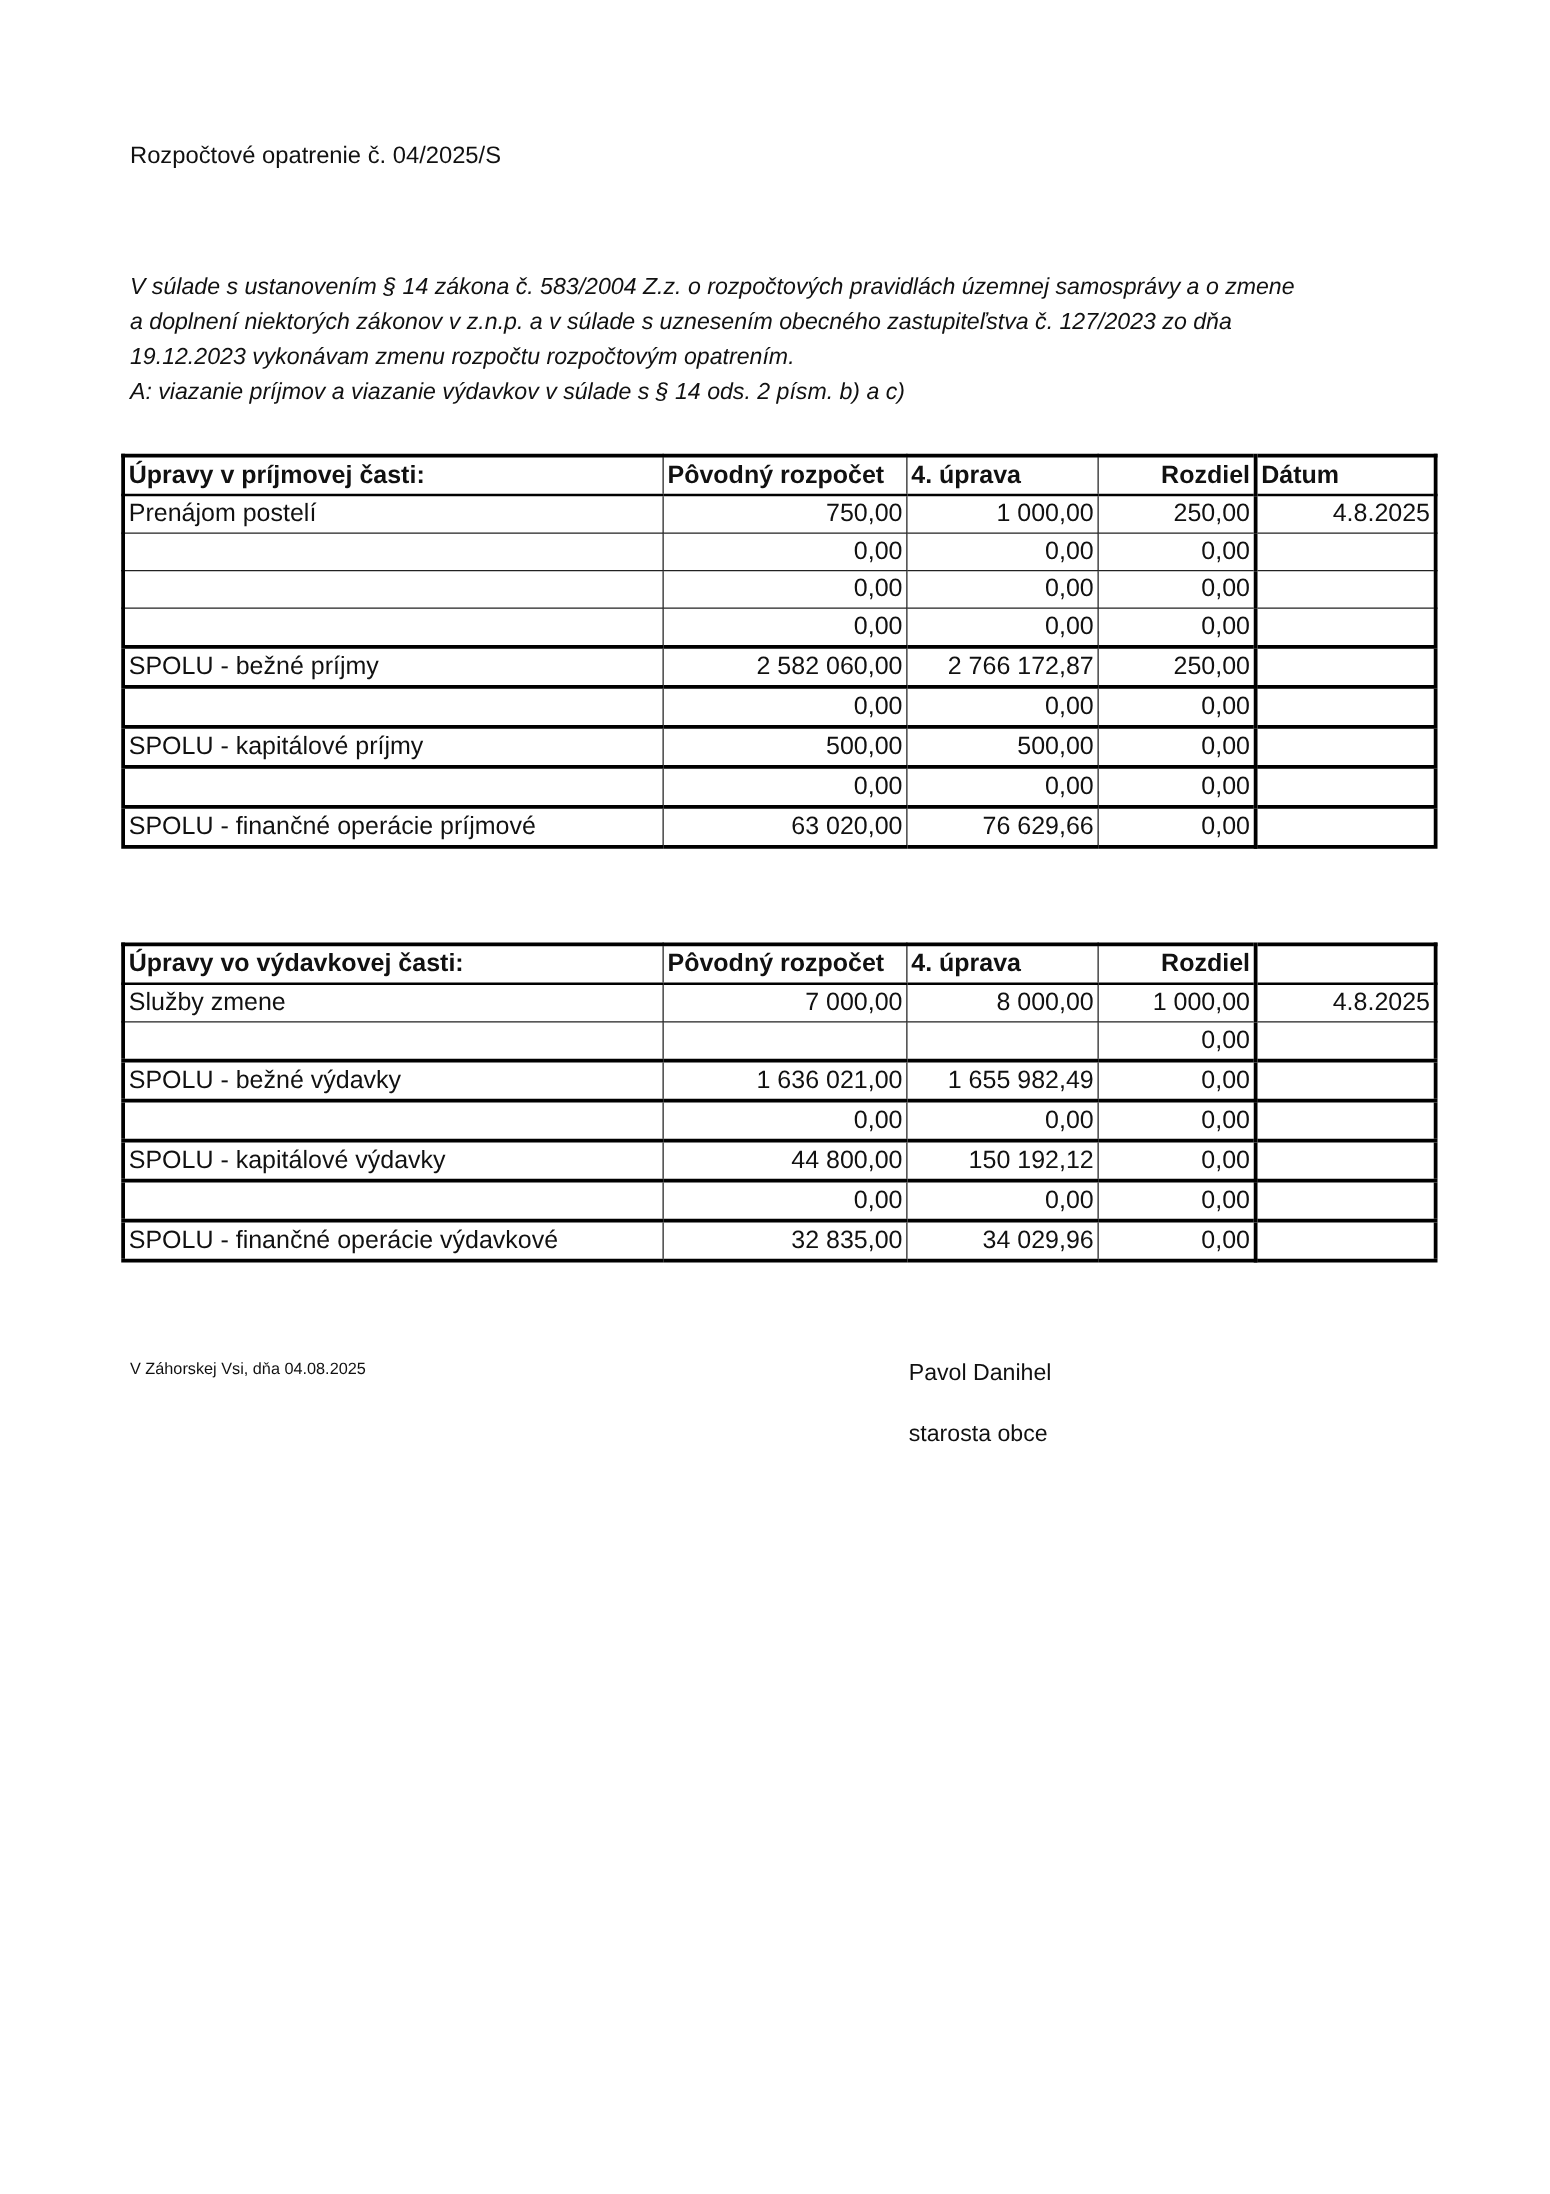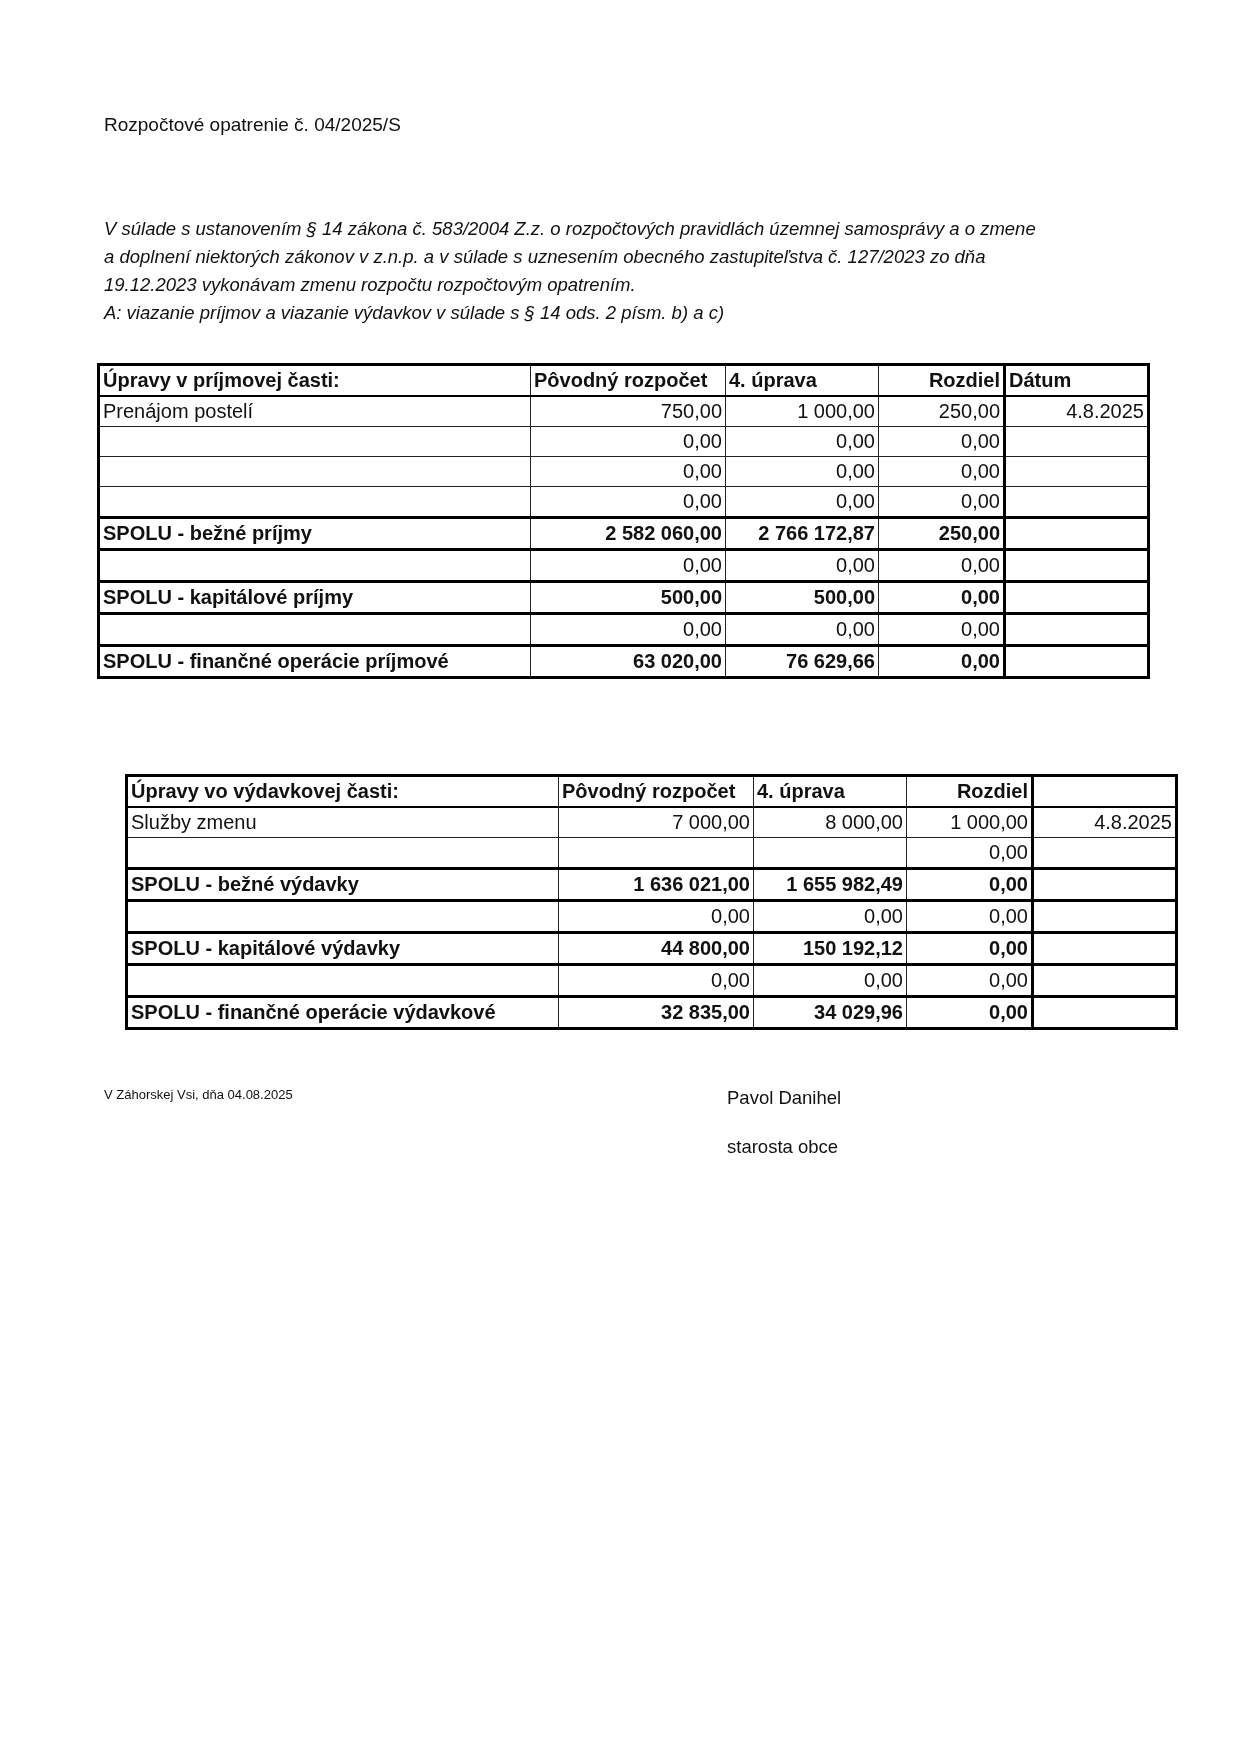--- a/index.html
+++ b/index.html
@@ -25,24 +25,24 @@
       height: 29px;
       white-space: nowrap; overflow: hidden;
     }
     table.budget col.c0 { width: 432px; }
     table.budget col.c1 { width: 195px; }
     table.budget col.c2 { width: 153px; }
     table.budget col.c3 { width: 126px; }
     table.budget col.c4 { width: 144px; }
     table.budget tr.hdr td { font-weight: bold; border-bottom: 2px solid #000; }
     table.budget td.num { text-align: right; }
-    table.budget tr.total td { font-weight: bold; border-top: 3px solid #000; border-bottom: 3px solid #000; }
+    table.budget tr.total td { font-weight: normal; border-top: 3px solid #000; border-bottom: 3px solid #000; }
     table.budget td.rzd { border-right: 3px solid #000; text-align: right; }
     #t1 { top: 363px; }
-    #t2 { top: 774px; margin-left: 28px; }
+    #t2 { top: 754px; }
 
     .footer-place { left: 104px; top: 1087px; font-size: 13px; }
     .sig-name { left: 727px; top: 1087px; font-size: 18.5px; }
     .sig-role { left: 727px; top: 1120px; font-size: 18.5px; margin-top: 16px; }
   </style>
 </head>
 <body>
 
 <div class="abs title">Rozpočtové opatrenie č. 04/2025/S</div>
 
@@ -145,21 +145,21 @@
     </colgroup>
   <tbody>
       <tr class="hdr">
         <td>Úpravy vo výdavkovej časti:</td>
         <td>Pôvodný rozpočet</td>
         <td>4. úprava</td>
         <td class="rzd">Rozdiel</td>
         <td></td>
       </tr>
       <tr>
-        <td class="">Služby zmenu</td>
+        <td class="">Služby zmene</td>
         <td class="num">7 000,00</td>
         <td class="num">8 000,00</td>
         <td class="num rzd">1 000,00</td>
         <td class="num">4.8.2025</td>
       </tr>
       <tr>
         <td class=""></td>
         <td class="num"></td>
         <td class="num"></td>
         <td class="num rzd">0,00</td>

